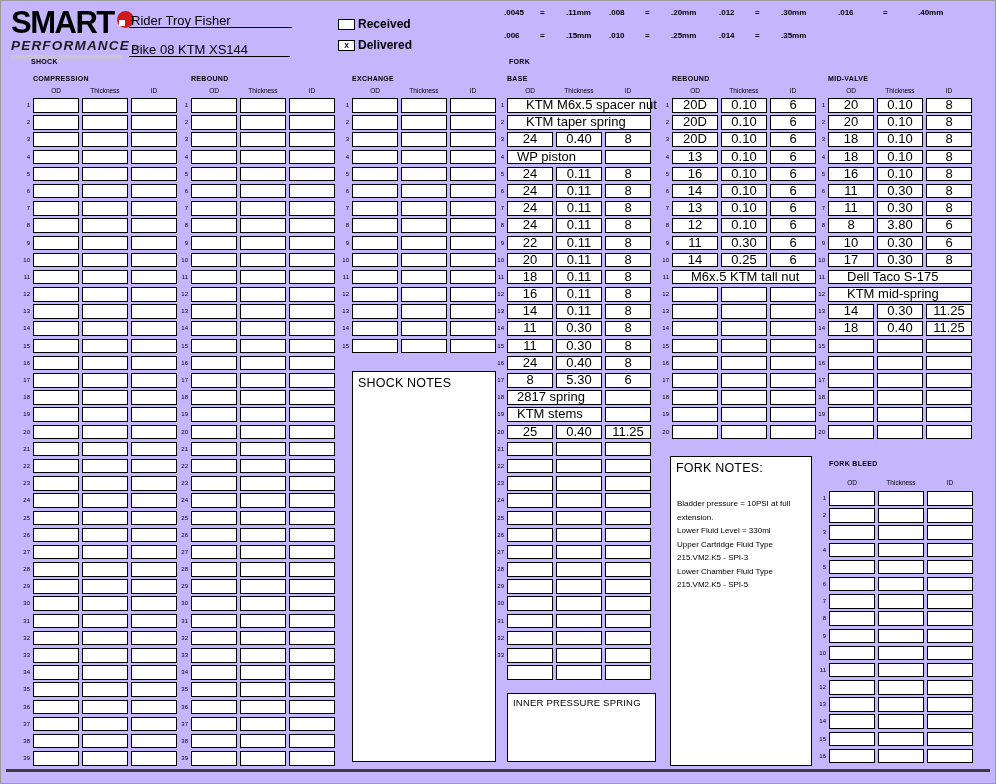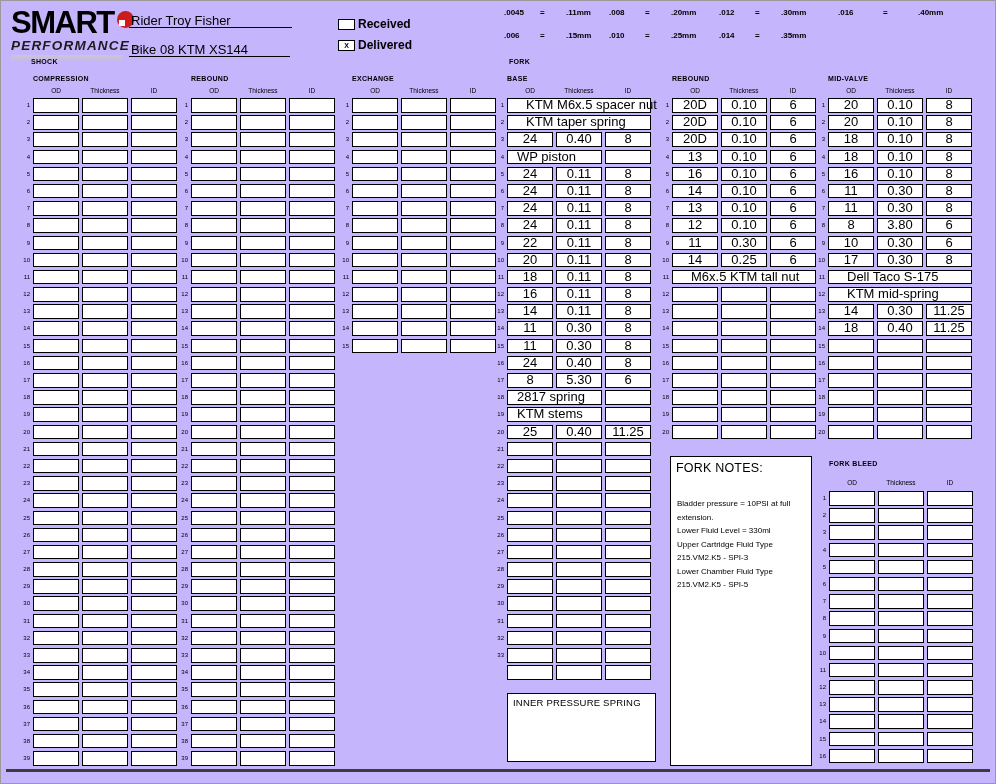--- a/index.html
+++ b/index.html
@@ -1253,20 +1253,23 @@
         </div>
         <div class="g-row">
           <span class="rownum">16</span>
           <div class="cell c"></div>
           <div class="cell c"></div>
           <div class="cell c"></div>
         </div>
       </div>
     </div>
 
+  <div class="notes-box" style="left:351px;top:370px;width:144px;height:391px;">
+    <div class="notes-title">SHOCK NOTES</div>
+  </div>
 
   <div class="notes-box" style="left:669px;top:455px;width:142px;height:310px;">
     <div class="notes-title">FORK NOTES:</div>
     <div style="margin-top:22px;">
         <div class="fork-note-line">Bladder pressure = 10PSI at full</div>
         <div class="fork-note-line">extension.</div>
         <div class="fork-note-line"></div>
         <div class="fork-note-line">Lower Fluid Level = 330ml</div>
         <div class="fork-note-line"></div>
         <div class="fork-note-line">Upper Cartridge Fluid Type</div>

